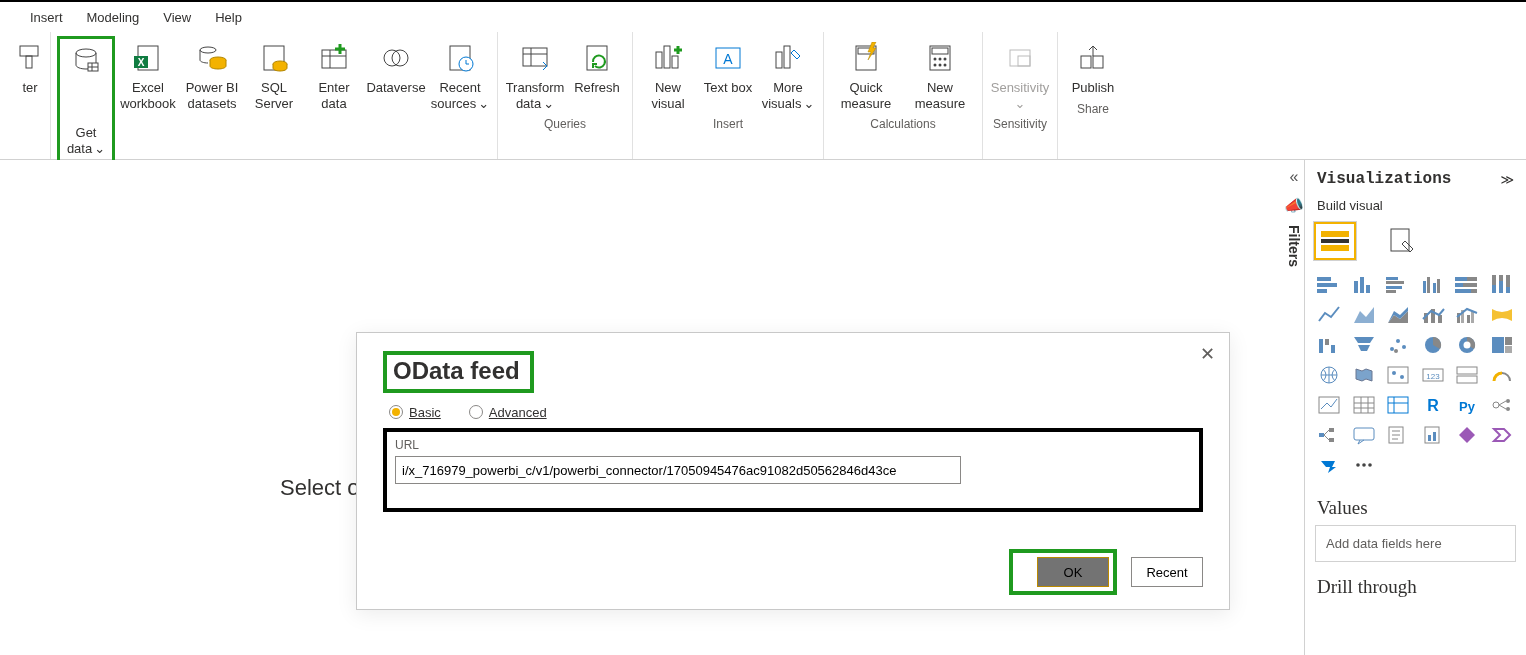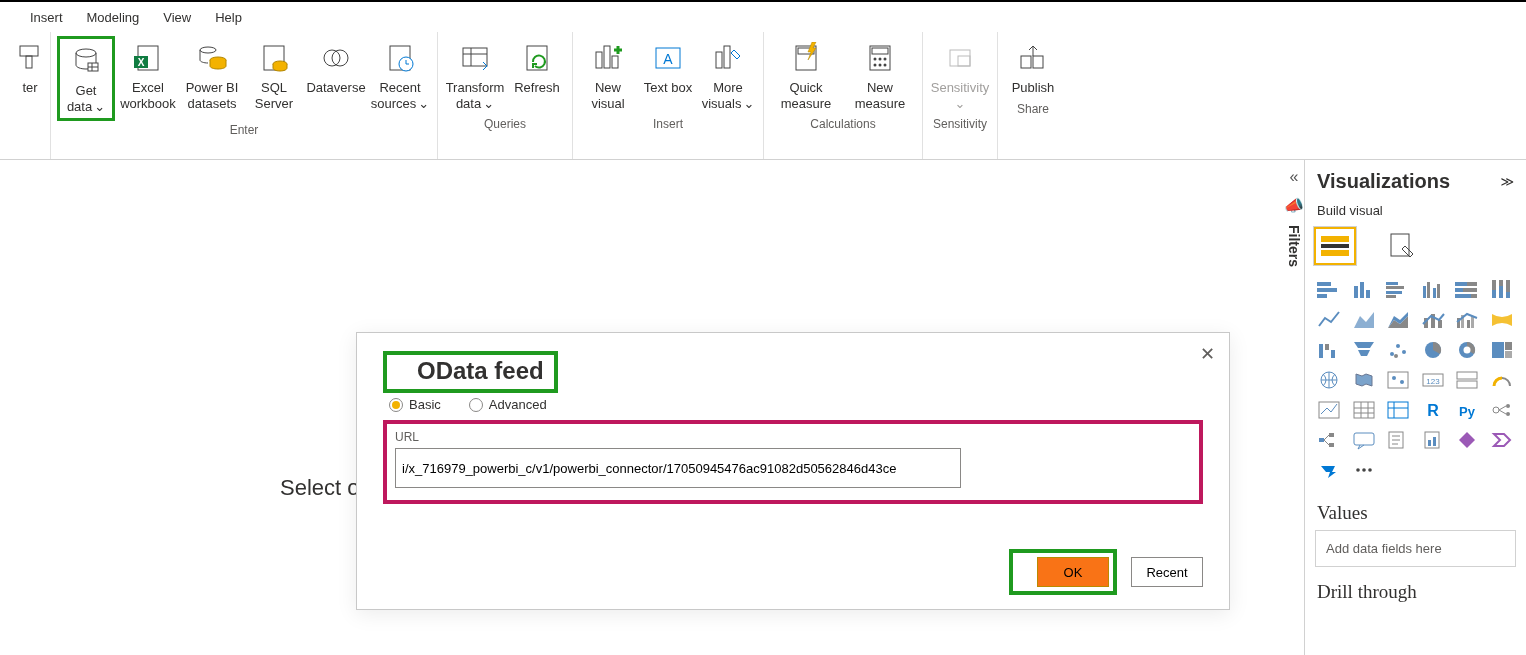--- a/index.html
+++ b/index.html
@@ -69,20 +69,21 @@
     justify-content: center;
   }
   .ribbon-btn .icon svg { width: 32px; height: 32px; }
   .ribbon-group-label {
     color: #605e5c;
     font-size: 12px;
     padding: 2px 0 4px 0;
   }
   .highlight-box {
     border: 3px solid #1f9a1f;
+    gap: 42px;
   }
 
   
   .workspace {
     position: relative;
     flex: 1;
     display: flex;
   }
   .canvas {
     flex: 1;
@@ -126,22 +127,23 @@
     background: #fff;
   }
   .rightpanel-header {
     display: flex;
     align-items: center;
     justify-content: space-between;
     padding: 10px 12px 6px 12px;
   }
   .rightpanel-header h3 {
     margin: 0;
-    font-size: 20px;
+    font-size: 16px;
     font-weight: 600;
+    font-family: Liberation Mono, monospace;
   }
   .build-row {
     display: flex;
     align-items: center;
     padding: 4px 12px 4px 12px;
     font-size: 13px;
     color: #323130;
   }
   .build-icons {
     display: flex;
@@ -207,58 +209,58 @@
   .dialog h2 {
     margin: 0;
     font-size: 24px;
     font-weight: 600;
     display: inline-block;
     padding: 2px 10px 4px 6px;
   }
   .dlg-title-wrap {
     border: 4px solid #1f9a1f;
     display: inline-block;
-    margin-bottom: 4px;
-    padding-left: 24px;
+    margin-bottom: 12px;
   }
   .radio-row {
     display: flex;
     gap: 28px;
     align-items: center;
     padding: 0 0 8px 6px;
     font-size: 13px;
     color: #323130;
   }
   .radio {
     display: flex;
-    align-items: flex-end;
+    align-items: flex-start;
     gap: 6px;
+    text-decoration: underline;
   }
   .radio .dot {
     width: 14px; height: 14px; border-radius: 50%;
     border: 1px solid #8a8886;
     display: inline-flex; align-items: center; justify-content: center;
   }
   .radio .dot.sel::after {
     content: "";
     width: 8px; height: 8px; border-radius: 50%;
     background: #f3b200;
   }
   .url-block {
-    border: 4px solid #be185d;
-    padding: 6px 8px 12px 8px;
+    border: 4px solid #000000;
+    padding: 6px 8px 24px 8px;
   }
   .url-label {
     font-size: 12px;
     color: #605e5c;
     margin-bottom: 4px;
   }
   .url-input {
     width: 566px;
-    height: 40px;
+    height: 28px;
     border: 1px solid #8a8886;
     padding: 0 6px;
     font-size: 13px;
   }
   .dlg-buttons {
     position: absolute;
     right: 26px;
     bottom: 14px;
     display: flex;
     gap: 14px;
@@ -270,21 +272,21 @@
   }
   .btn {
     min-width: 72px;
     height: 30px;
     border: 1px solid #8a8886;
     background: #fff;
     font-size: 13px;
     cursor: default;
   }
   .btn.primary {
-    background: #f97316;
+    background: #737373;
     border: 1px solid #bb8a00;
     margin-left: 20px;
   }
 
   .faded { color: #a19f9d; }
 </style>
 </head>
 <body>
 
 <div class="menubar">
@@ -348,20 +350,32 @@
       </div>
       <div class="ribbon-btn narrow">
         <div class="icon">
             <svg viewBox="0 0 32 32">
               <rect x="6" y="4" width="20" height="24" fill="none" stroke="#444"></rect>
               <ellipse cx="22" cy="22" rx="7" ry="3" fill="#f3b200" stroke="#b38600"></ellipse>
               <path d="M15 22v4c0 1.7 3.1 3 7 3s7-1.3 7-3v-4" fill="#f3b200" stroke="#b38600"></path>
             </svg>
           </div>
         <span>SQL Server</span>
+      </div>
+      <div class="ribbon-btn narrow">
+        <div class="icon">
+            <svg viewBox="0 0 32 32">
+              <rect x="4" y="8" width="24" height="18" fill="none" stroke="#444"></rect>
+              <line x1="4" y1="14" x2="28" y2="14" stroke="#444"></line>
+              <line x1="12" y1="8" x2="12" y2="26" stroke="#444"></line>
+              <line x1="22" y1="2" x2="22" y2="12" stroke="#1f9a1f" stroke-width="3"></line>
+              <line x1="17" y1="7" x2="27" y2="7" stroke="#1f9a1f" stroke-width="3"></line>
+            </svg>
+          </div>
+        <span>Enter data</span>
       </div>
       <div class="ribbon-btn">
         <div class="icon">
             <svg viewBox="0 0 32 32">
               <circle cx="12" cy="16" r="8" fill="none" stroke="#444"></circle>
               <circle cx="20" cy="16" r="8" fill="none" stroke="#444"></circle>
             </svg>
           </div>
         <span>Dataverse</span>
       </div>

